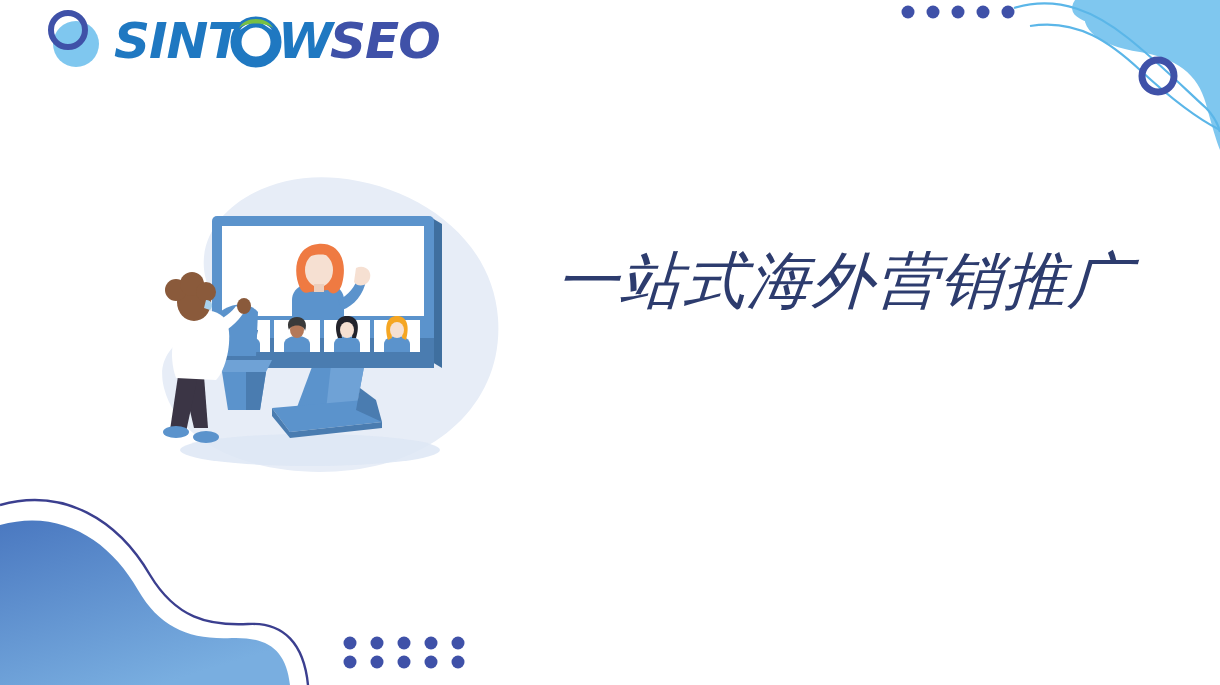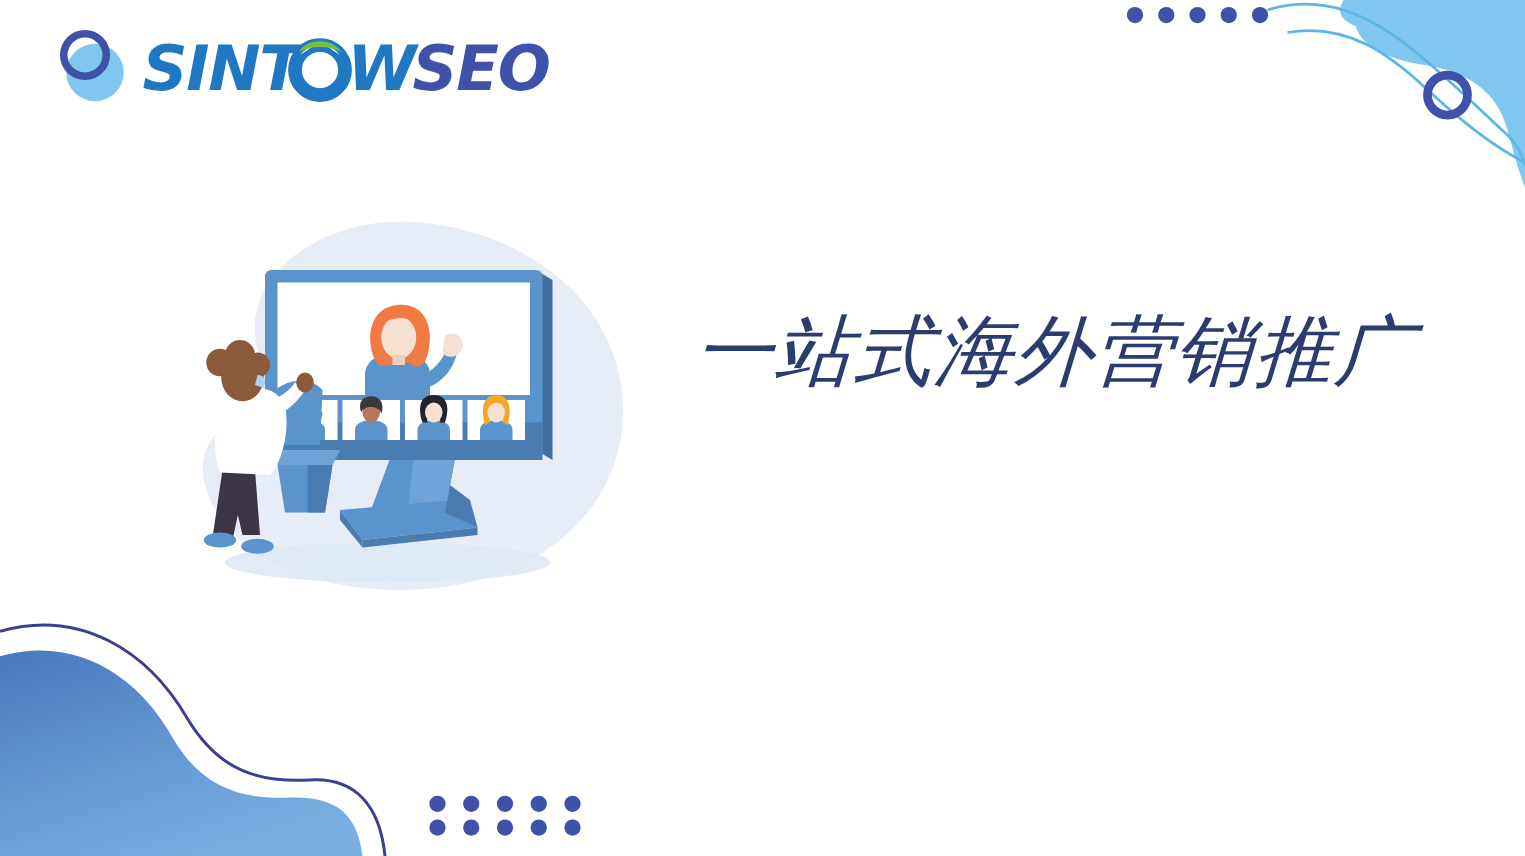--- a/index.html
+++ b/index.html
@@ -24,21 +24,21 @@
     left: 0; top: 0;
     width: 1220px;
     height: 685px;
     pointer-events: none;
   }
 
   
   .logo {
     position: absolute;
     left: 40px;
-    top: 18px;
+    top: 4px;
     width: 420px;
     height: 72px;
   }
   .logo-svg { width: 420px; height: 72px; display: block; }
 
   
   .illustration {
     position: absolute;
     left: 120px;
     top: 160px;

